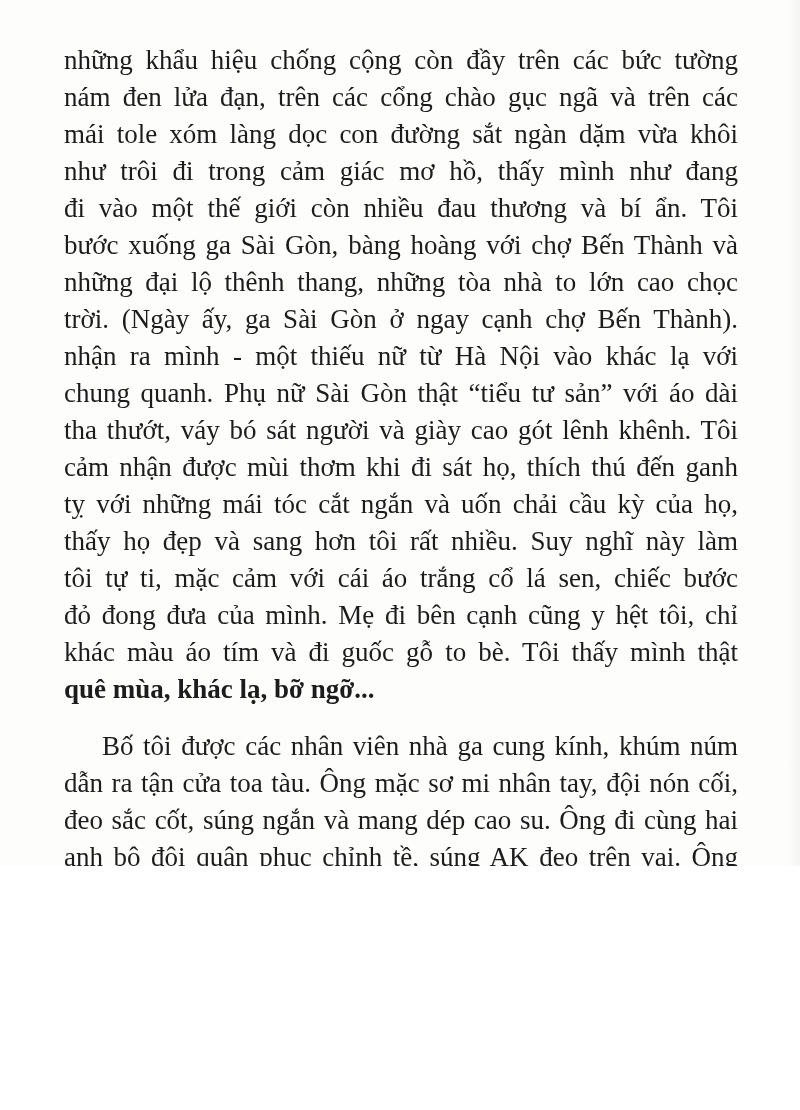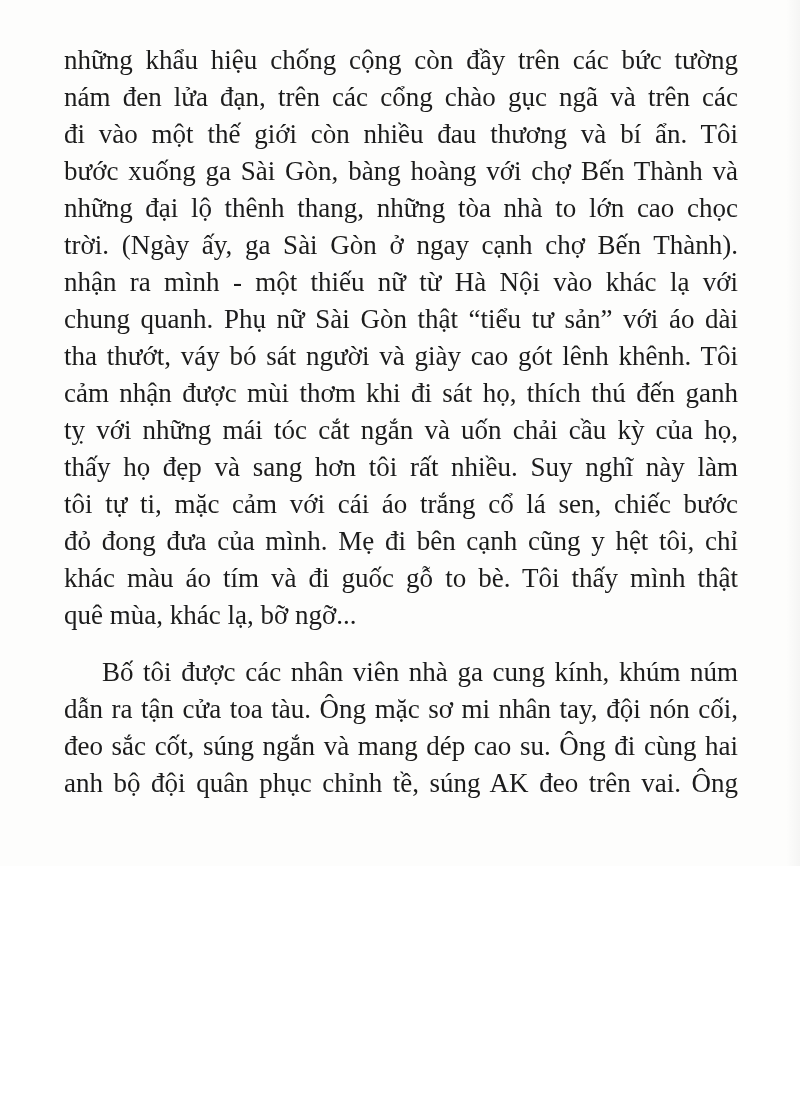--- a/index.html
+++ b/index.html
@@ -35,21 +35,21 @@
   .para2 { margin-top: 20px; }
   .line {
     font-size: 27px;
     line-height: 37px;
     text-align: justify;
     text-align-last: justify;
     white-space: normal;
     overflow: hidden;
     height: 37px;
   }
-  .line.last { text-align-last: left; }
+  .line.last { text-align-last: left; font-weight: bold; }
   .line.indent { text-indent: 38px; }
   .footer {
     position: absolute;
     right: 62px;
     top: 1030px;
     display: flex;
     align-items: center;
     gap: 11px;
   }
   .author {
@@ -77,20 +77,22 @@
 </style>
 </head>
 <body>
 
 <div class="page">
   <div class="text-block">
 
     <div class="para">
       <div class="line" style="">những khẩu hiệu chống cộng còn đầy trên các bức tường</div>
       <div class="line" style="">nám đen lửa đạn, trên các cổng chào gục ngã và trên các</div>
+      <div class="line" style="">mái tole xóm làng dọc con đường sắt ngàn dặm vừa khôi</div>
+      <div class="line" style="">như trôi đi trong cảm giác mơ hồ, thấy mình như đang</div>
       <div class="line" style="">đi vào một thế giới còn nhiều đau thương và bí ẩn. Tôi</div>
       <div class="line" style="">bước xuống ga Sài Gòn, bàng hoàng với chợ Bến Thành và</div>
       <div class="line" style="">những đại lộ thênh thang, những tòa nhà to lớn cao chọc</div>
       <div class="line" style="">trời. (Ngày ấy, ga Sài Gòn ở ngay cạnh chợ Bến Thành).</div>
       <div class="line" style="">nhận ra mình - một thiếu nữ từ Hà Nội vào khác lạ với</div>
       <div class="line" style="">chung quanh. Phụ nữ Sài Gòn thật “tiểu tư sản” với áo dài</div>
       <div class="line" style="">tha thướt, váy bó sát người và giày cao gót lênh khênh. Tôi</div>
       <div class="line" style="">cảm nhận được mùi thơm khi đi sát họ, thích thú đến ganh</div>
       <div class="line" style="">tỵ với những mái tóc cắt ngắn và uốn chải cầu kỳ của họ,</div>
       <div class="line" style="">thấy họ đẹp và sang hơn tôi rất nhiều. Suy nghĩ này làm</div>

